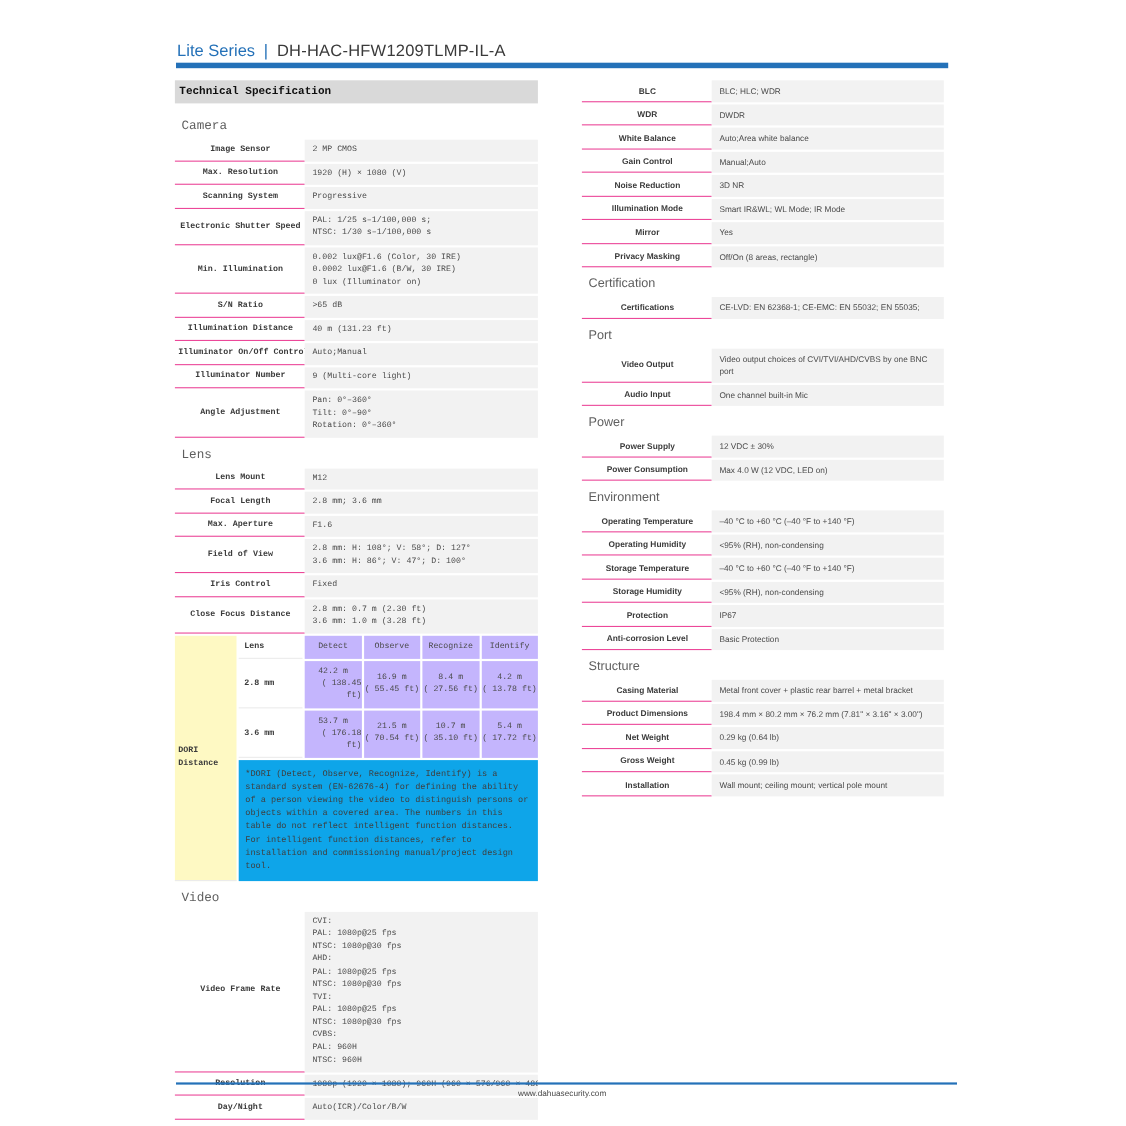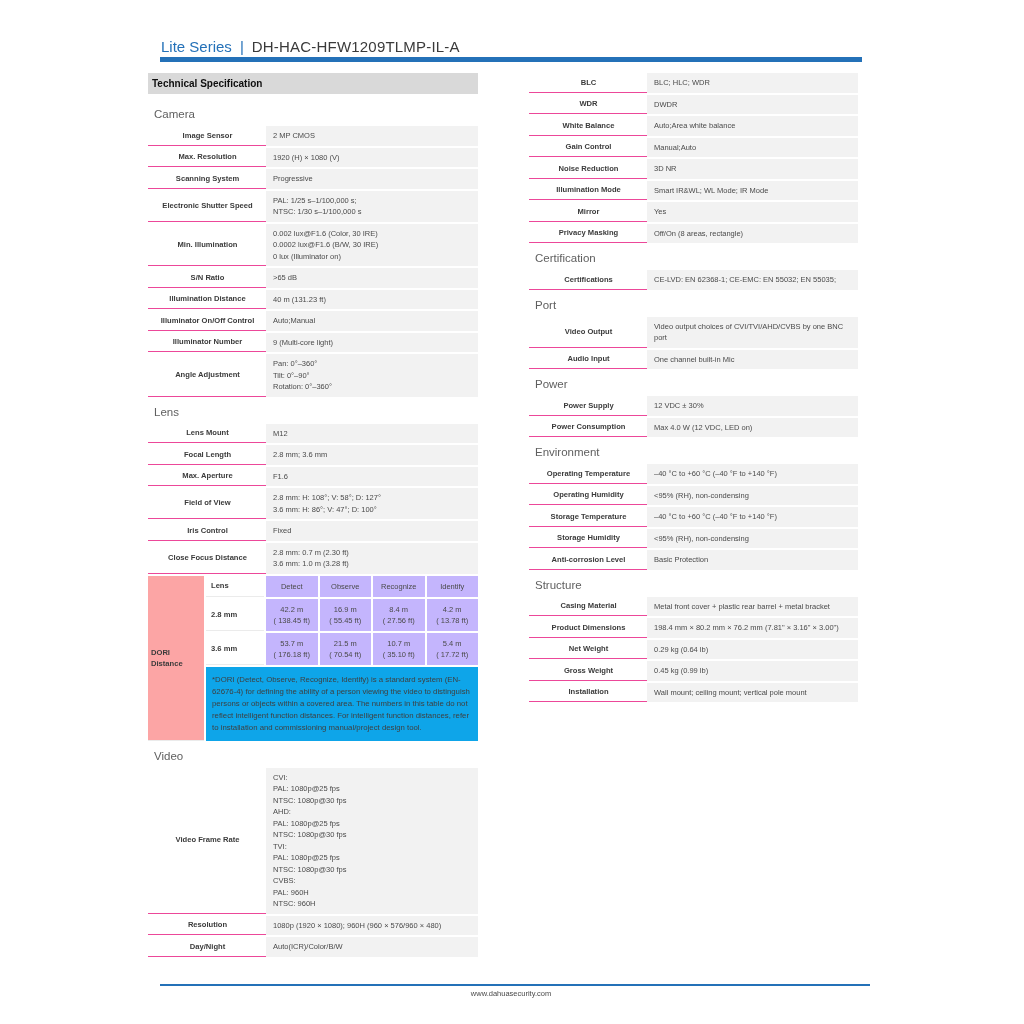--- a/index.html
+++ b/index.html
@@ -9,40 +9,40 @@
 
   
   .title { position:absolute; left:161px; top:38px; font-size:15px; white-space:nowrap; }
   .title .series { color:#2471b8; }
   .title .divider { color:#2471b8; margin:0 8px; font-weight:400; }
   .title .model { color:#3a3a3a; letter-spacing:0.2px; }
   .rule { position:absolute; left:160px; top:57px; width:702px; height:5px; background:#2471b8; }
 
   
   .col { position:absolute; top:73px; }
-  #col-left  { left:148px; width:330px; }
+  #col-left  { left:159px; width:330px;font-family:Liberation Mono, monospace; }
   #col-right { left:529px; width:329px; }
 
   .spec-bar { background:#d9d9d9; color:#0f0f0f; font-weight:700; font-size:10px;
     padding:5px 4px 5px 4px; margin-bottom:7px; }
 
   .section-title { color:#5f5f5f; font-size:11.5px; padding:7px 0 6px 6px; }
 
   .row { display:flex; margin-bottom:2px; }
   .label { width:118px; min-width:118px; background:#fff; border-bottom:1px solid #ec4899;
     padding:2px 2px 2px 3px; display:flex; flex-direction:column; justify-content:center;
     font-size:7.6px; font-weight:600; color:#3b3b3b; line-height:9.5px; white-space:nowrap; overflow:hidden;text-align:center; }
   .value { flex:1; background:#f2f2f2; padding:4px 4px 4px 7px; display:flex; flex-direction:column;
     justify-content:flex-start; font-size:7.5px; color:#4a4a4a; line-height:11.5px;
     white-space:nowrap; overflow:hidden; }
   .value .vline { display:block; }
 
   
   .dori { display:flex; margin-bottom:2px; }
-  .dori-label { width:56px; min-width:56px; background:#fca5a5; border-bottom:1px solid #ebebeb;
+  .dori-label { width:56px; min-width:56px; background:#fef9c3; border-bottom:1px solid #ebebeb;
     display:flex; flex-direction:column; justify-content:center; padding-left:3px;
     font-size:7.6px; font-weight:600; color:#3b3b3b; line-height:11px; }
   .dori-main { flex:1; margin-left:2px; }
   .dori-row { display:flex; margin-bottom:2px; }
   .dori-lens { width:58px; min-width:58px; background:#fff; border-bottom:1px solid #ebebeb;
     display:flex; align-items:center; padding-left:5px; font-weight:600; font-size:7.6px; color:#3b3b3b; }
   .dori-cell { flex:1; margin-left:2px; background:#c4b5fd; display:flex; flex-direction:column;
     justify-content:center; align-items:center; text-align:right;
     font-size:7.5px; color:#4a4a4a; line-height:11px; padding:5px 0; }
   .dori-row .dori-cell:first-child { margin-left:0; }
@@ -362,20 +362,26 @@
             <span class="vline">–40 °C to +60 °C (–40 °F to +140 °F)</span>
           </div>
         </div>
         <div class="row">
           <div class="label">Storage Humidity</div>
           <div class="value">
             <span class="vline">&lt;95% (RH), non-condensing</span>
           </div>
         </div>
         <div class="row">
+          <div class="label">Protection</div>
+          <div class="value">
+            <span class="vline">IP67</span>
+          </div>
+        </div>
+        <div class="row">
           <div class="label">Anti-corrosion Level</div>
           <div class="value">
             <span class="vline">Basic Protection</span>
           </div>
         </div>
         <div class="section-title">Structure</div>
         <div class="row">
           <div class="label">Casing Material</div>
           <div class="value">
             <span class="vline">Metal front cover + plastic rear barrel + metal bracket</span>

